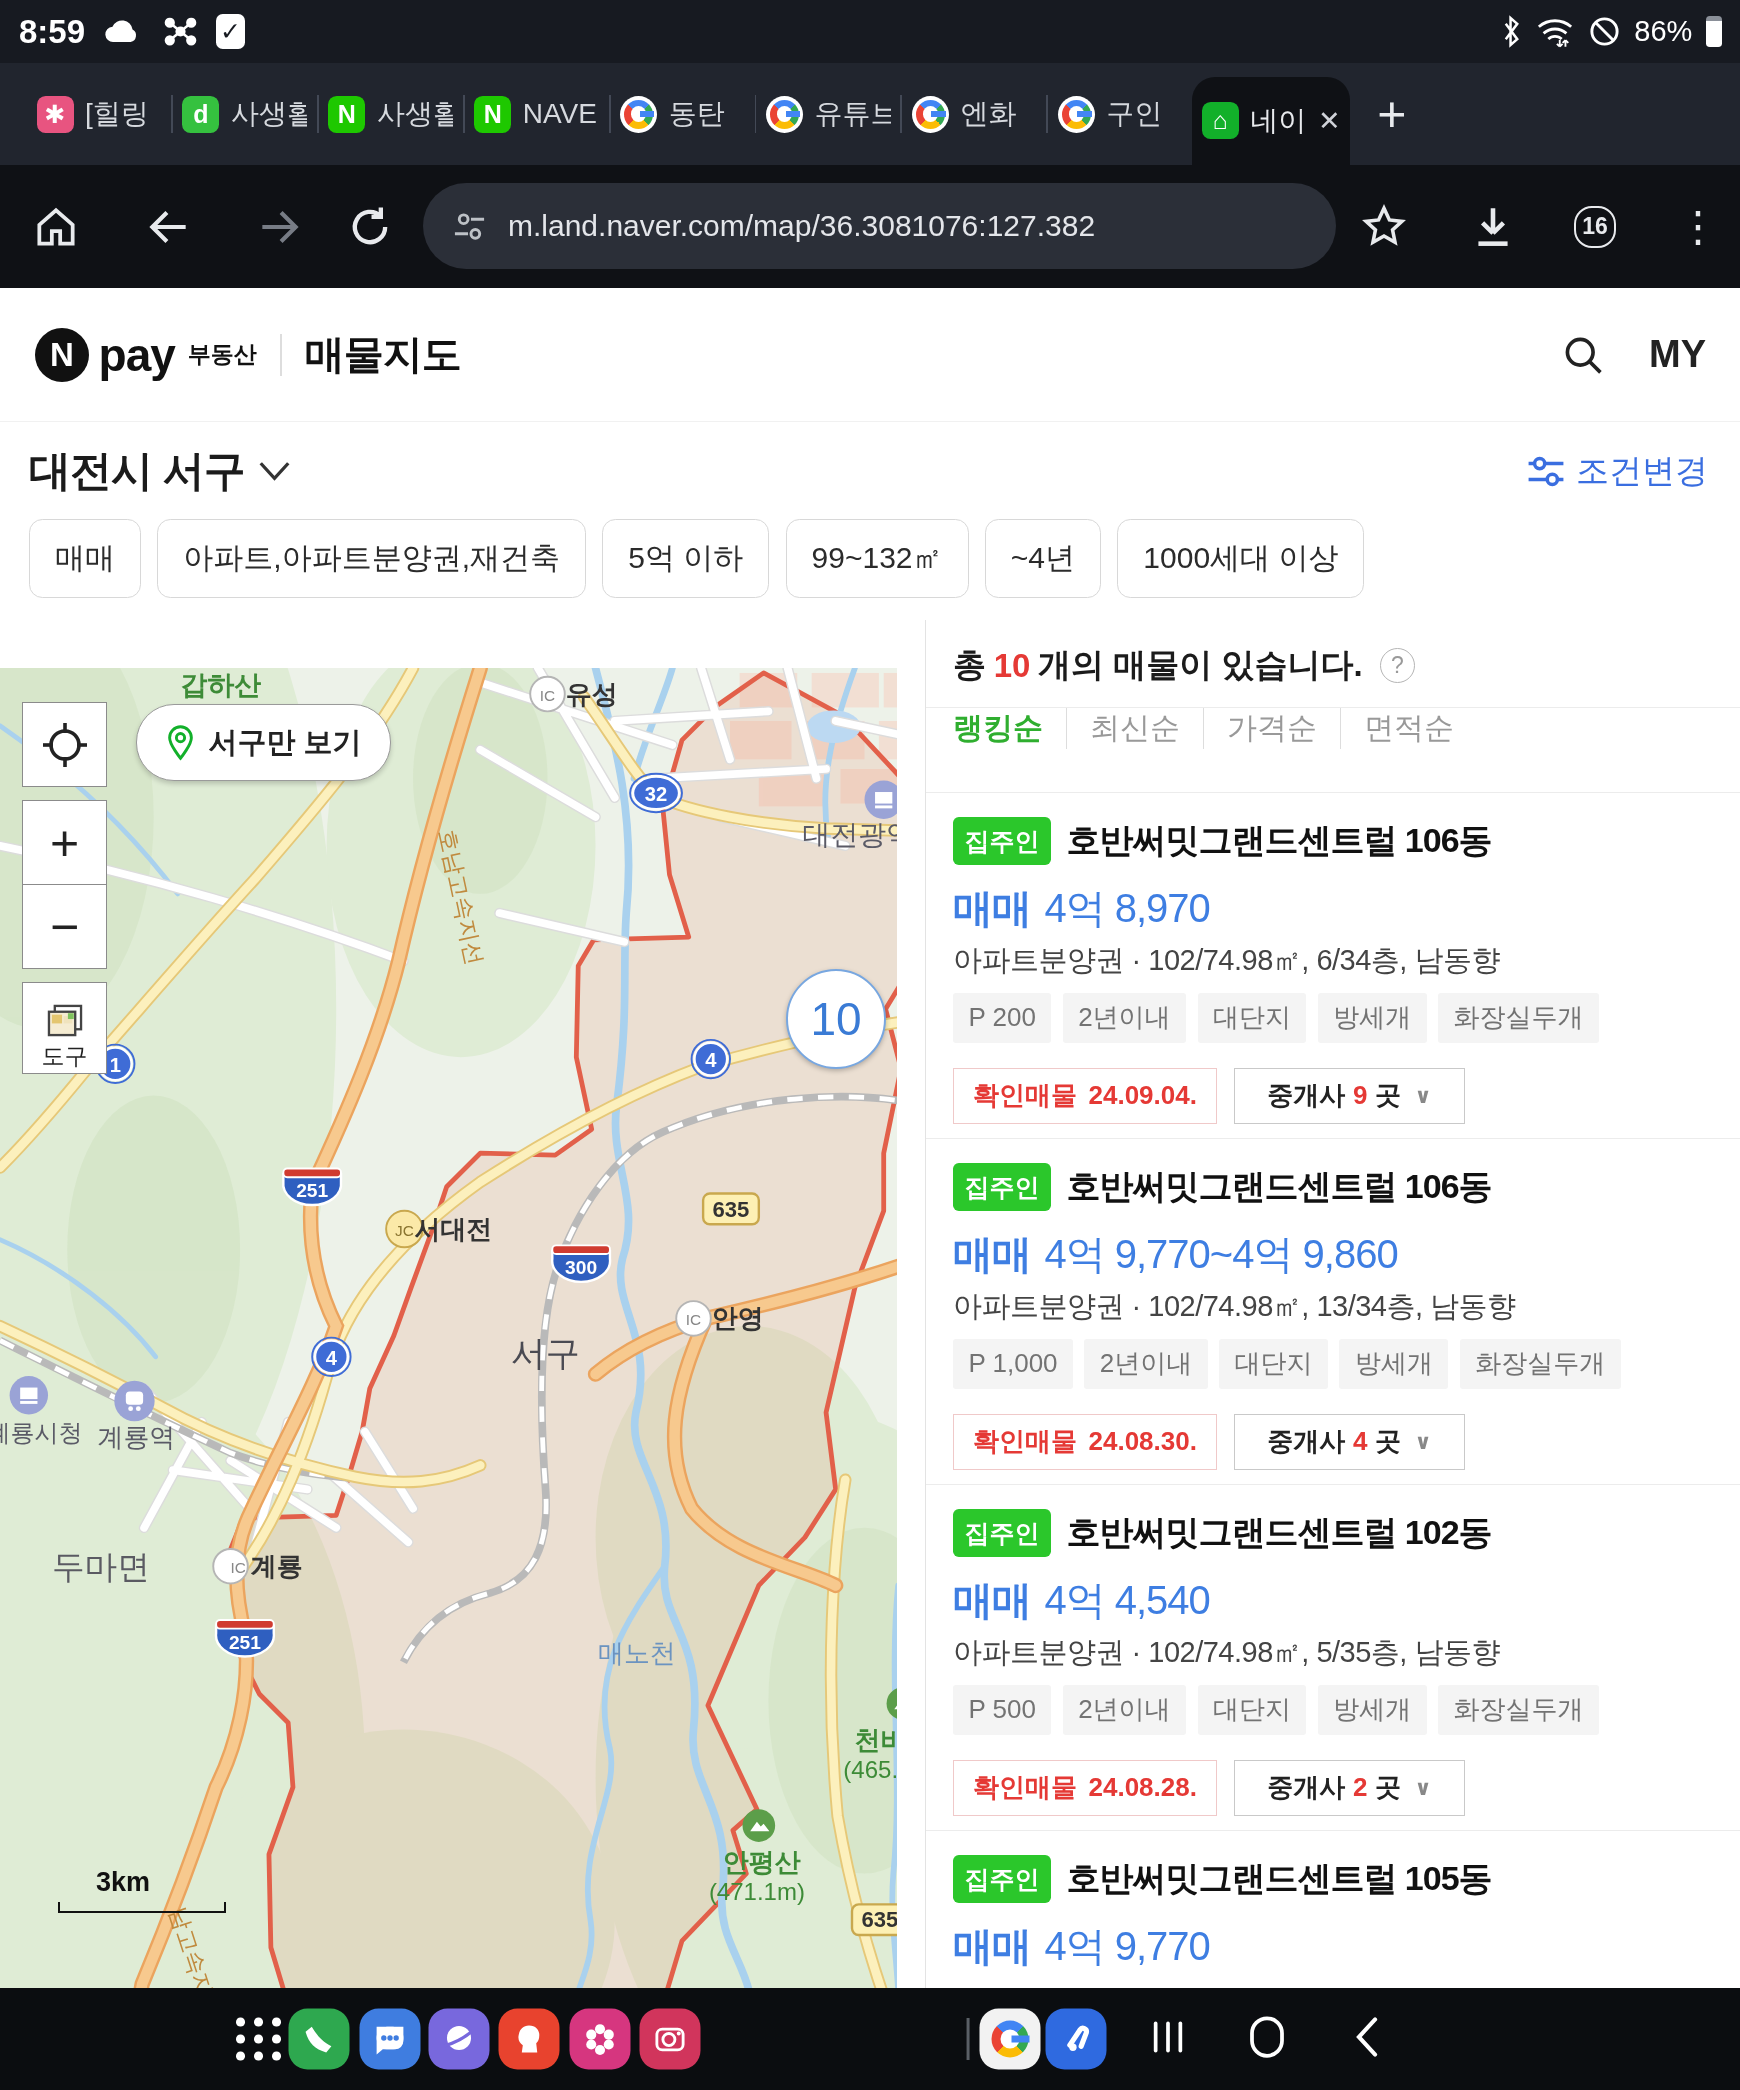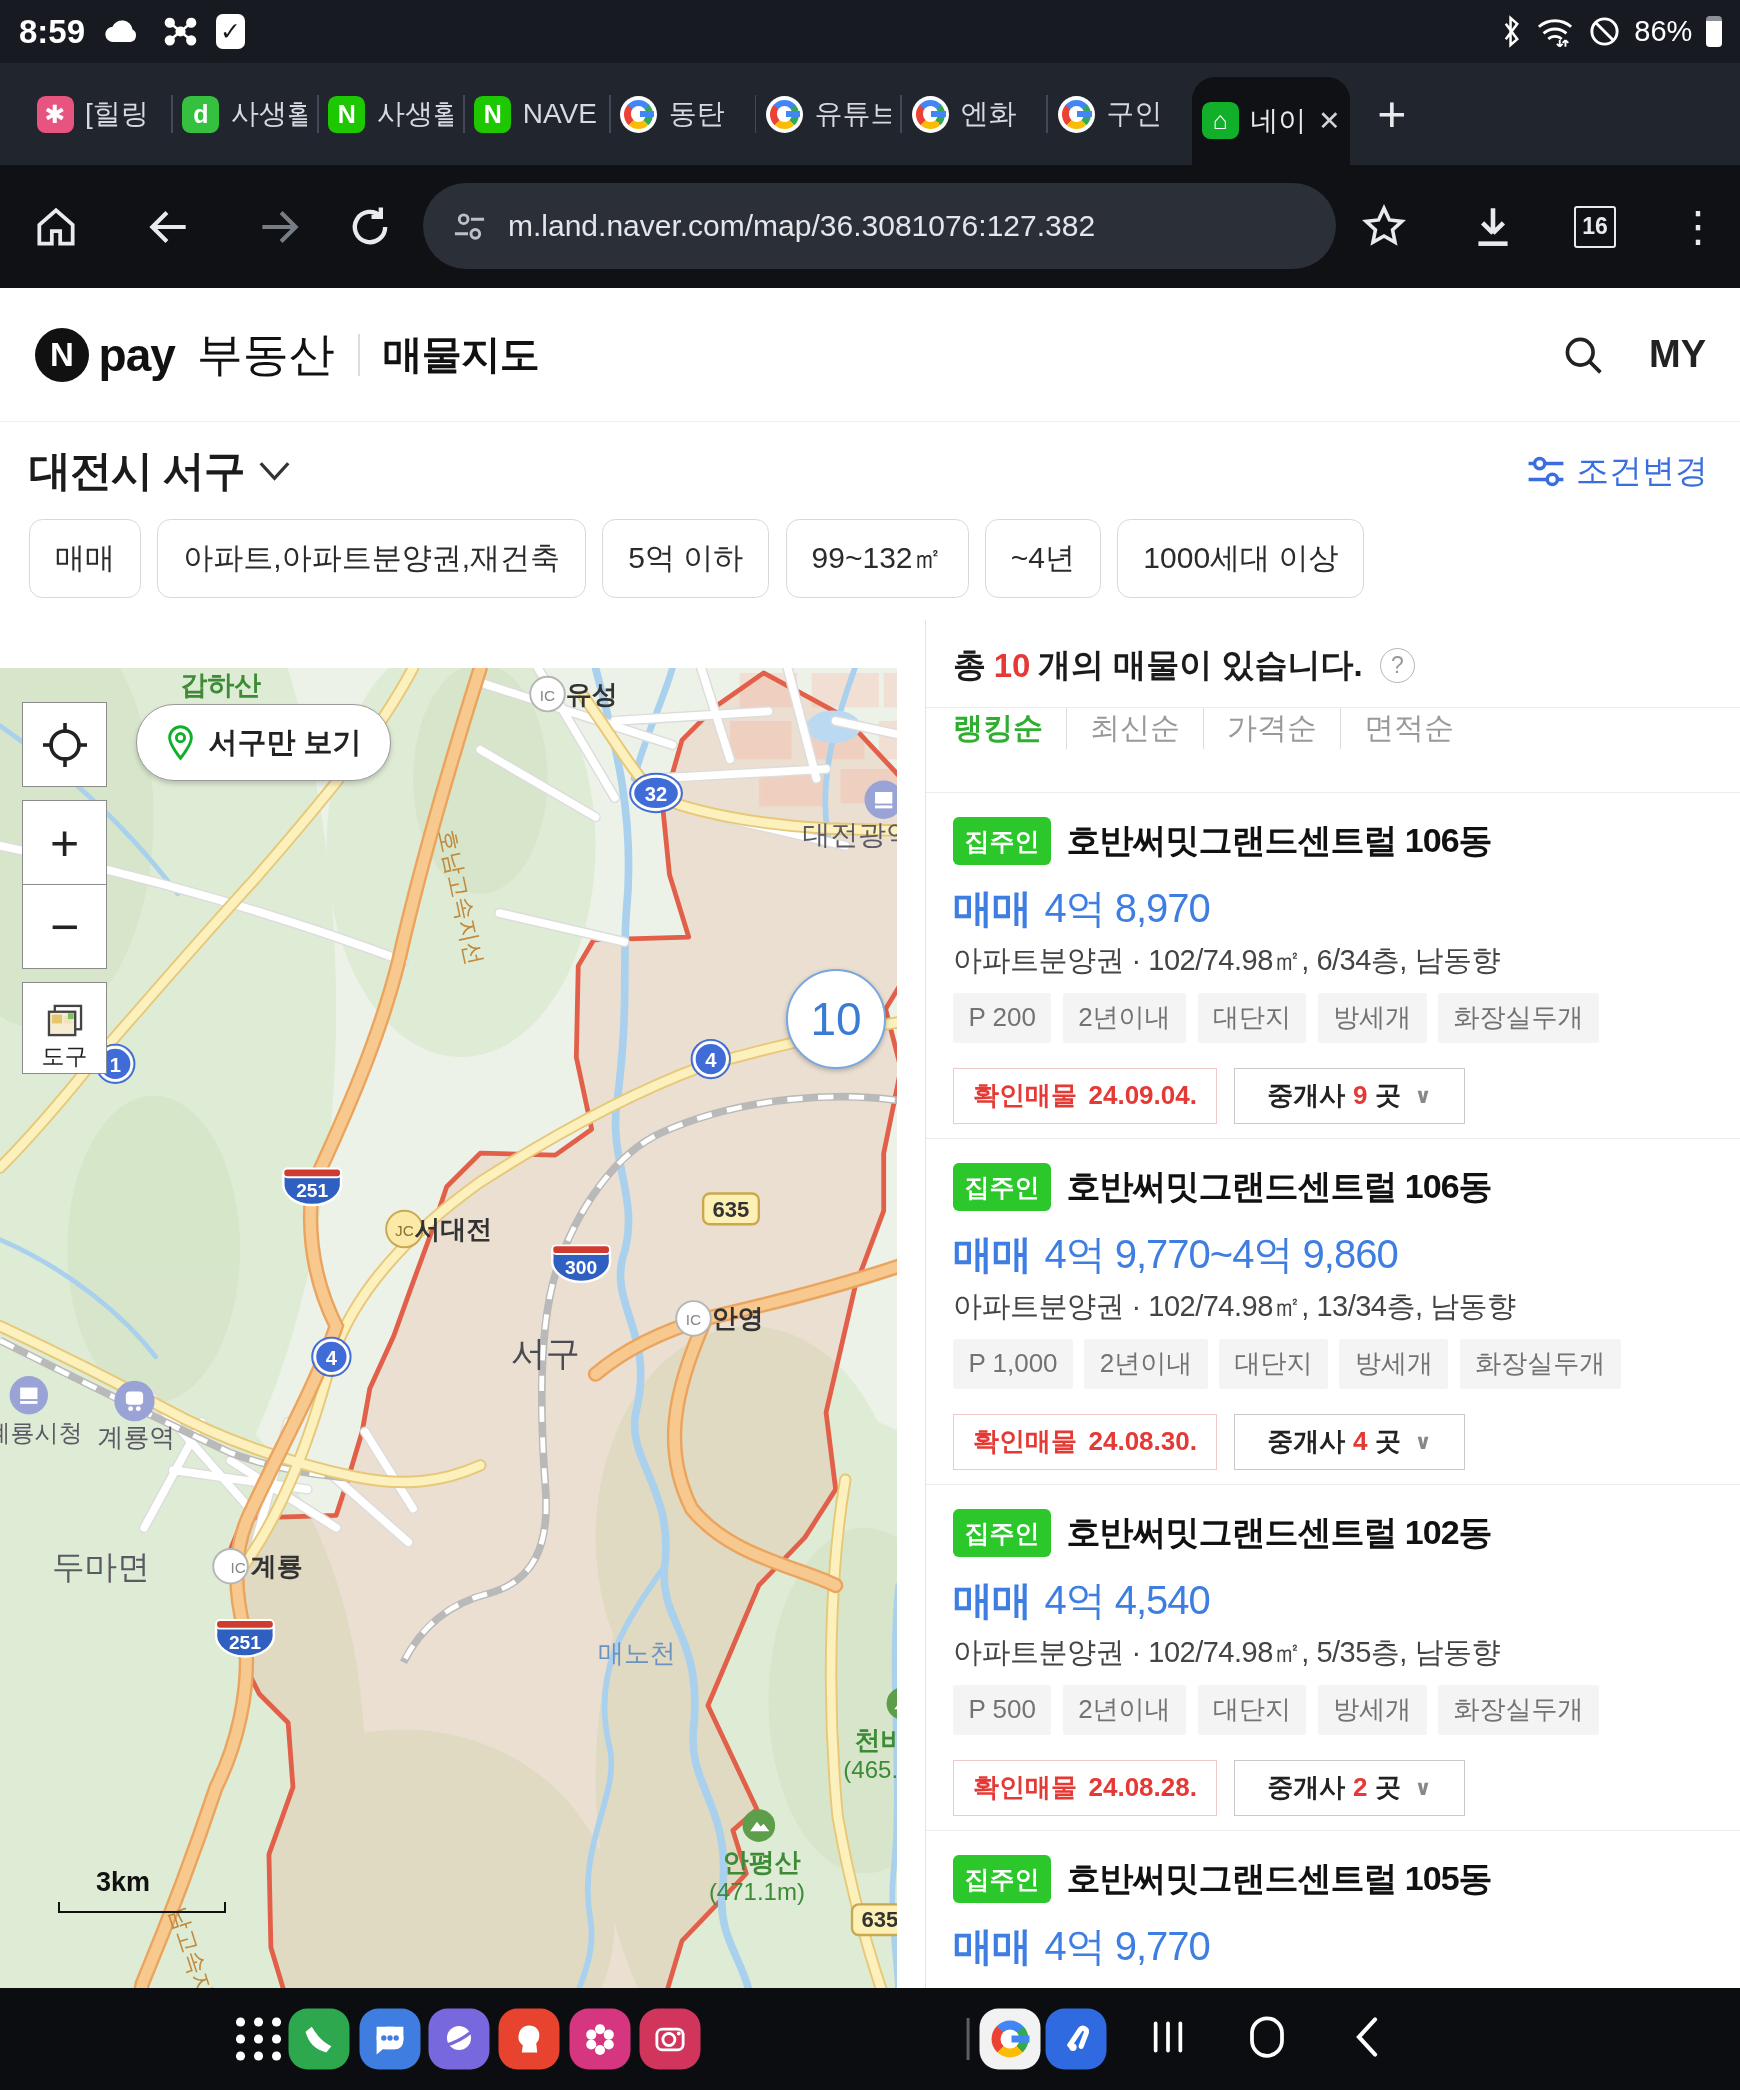--- a/index.html
+++ b/index.html
@@ -29,30 +29,30 @@
   .tab-label{white-space:nowrap;overflow:hidden;max-width:83px;}
   .tab.active{background:#0f1115;border-radius:23px 23px 0 0;height:88px;margin-top:13.4px;width:158px;min-width:158px;color:#e8eaed;}
   .tab-close{margin-left:auto;font-size:27px;color:#cfd2d8;}
   .newtab{color:#e8eaed;font-size:50px;font-weight:300;margin-left:27px;}
 
   
   .toolbar{position:absolute;top:165px;left:0;width:100%;height:123px;background:#0f1115;display:flex;align-items:center;}
   .tb-ic{color:#e8eaed;display:flex;align-items:center;justify-content:center;}
   .urlpill{position:absolute;left:423px;top:18px;width:913px;height:86px;border-radius:43px;background:#2b2f38;
     display:flex;align-items:center;color:#e4e6ea;font-size:30px;padding:0 29px;gap:21px;white-space:nowrap;overflow:hidden;}
-  .tabcountbox{width:42px;height:42px;border:2.9px solid #e8eaed;border-radius:3px;font-size:23px;color:#e8eaed;
+  .tabcountbox{width:42px;height:42px;border:2.9px solid #e8eaed;border-radius:18px;font-size:23px;color:#e8eaed;
     display:flex;align-items:center;justify-content:center;font-weight:bold;}
 
   
   .siteheader{position:absolute;top:288px;left:0;width:100%;height:134px;background:#fff;border-bottom:1.9px solid #f1f1f1;
     display:flex;align-items:center;}
   .ncircle{width:54px;height:54px;border-radius:50%;background:#111;color:#fff;font-weight:bold;font-size:33px;
     display:flex;align-items:center;justify-content:center;margin-left:35px;}
   .paytxt{font-size:46px;font-weight:bold;color:#111;margin-left:9.6px;letter-spacing:-1px;}
-  .svc{font-size:46px;font-weight:normal;color:#111;margin-left:22px;}
+  .svc{font-size:23px;font-weight:bold;color:#111;margin-left:13px;}
   .hdrdiv{width:1.9px;height:42px;background:#ddd;margin:0 23px;}
   .pagetitle{font-size:40px;font-weight:bold;color:#111;letter-spacing:-1px;}
   .hdr-right{margin-left:auto;display:flex;align-items:center;gap:44px;margin-right:35px;}
   .mytxt{font-size:38px;font-weight:bold;color:#222;}
 
   
   .regionrow{position:absolute;top:423px;left:0;width:100%;height:96px;display:flex;align-items:center;}
   .regiontxt{font-size:42px;font-weight:bold;color:#1b1b1b;margin-left:29px;letter-spacing:-1px;}
   .chev{margin-left:13.4px;}
   .condbtn{margin-left:auto;margin-right:33px;display:flex;align-items:center;gap:11.5px;color:#3a6ee0;font-size:33px;font-weight:normal;}

